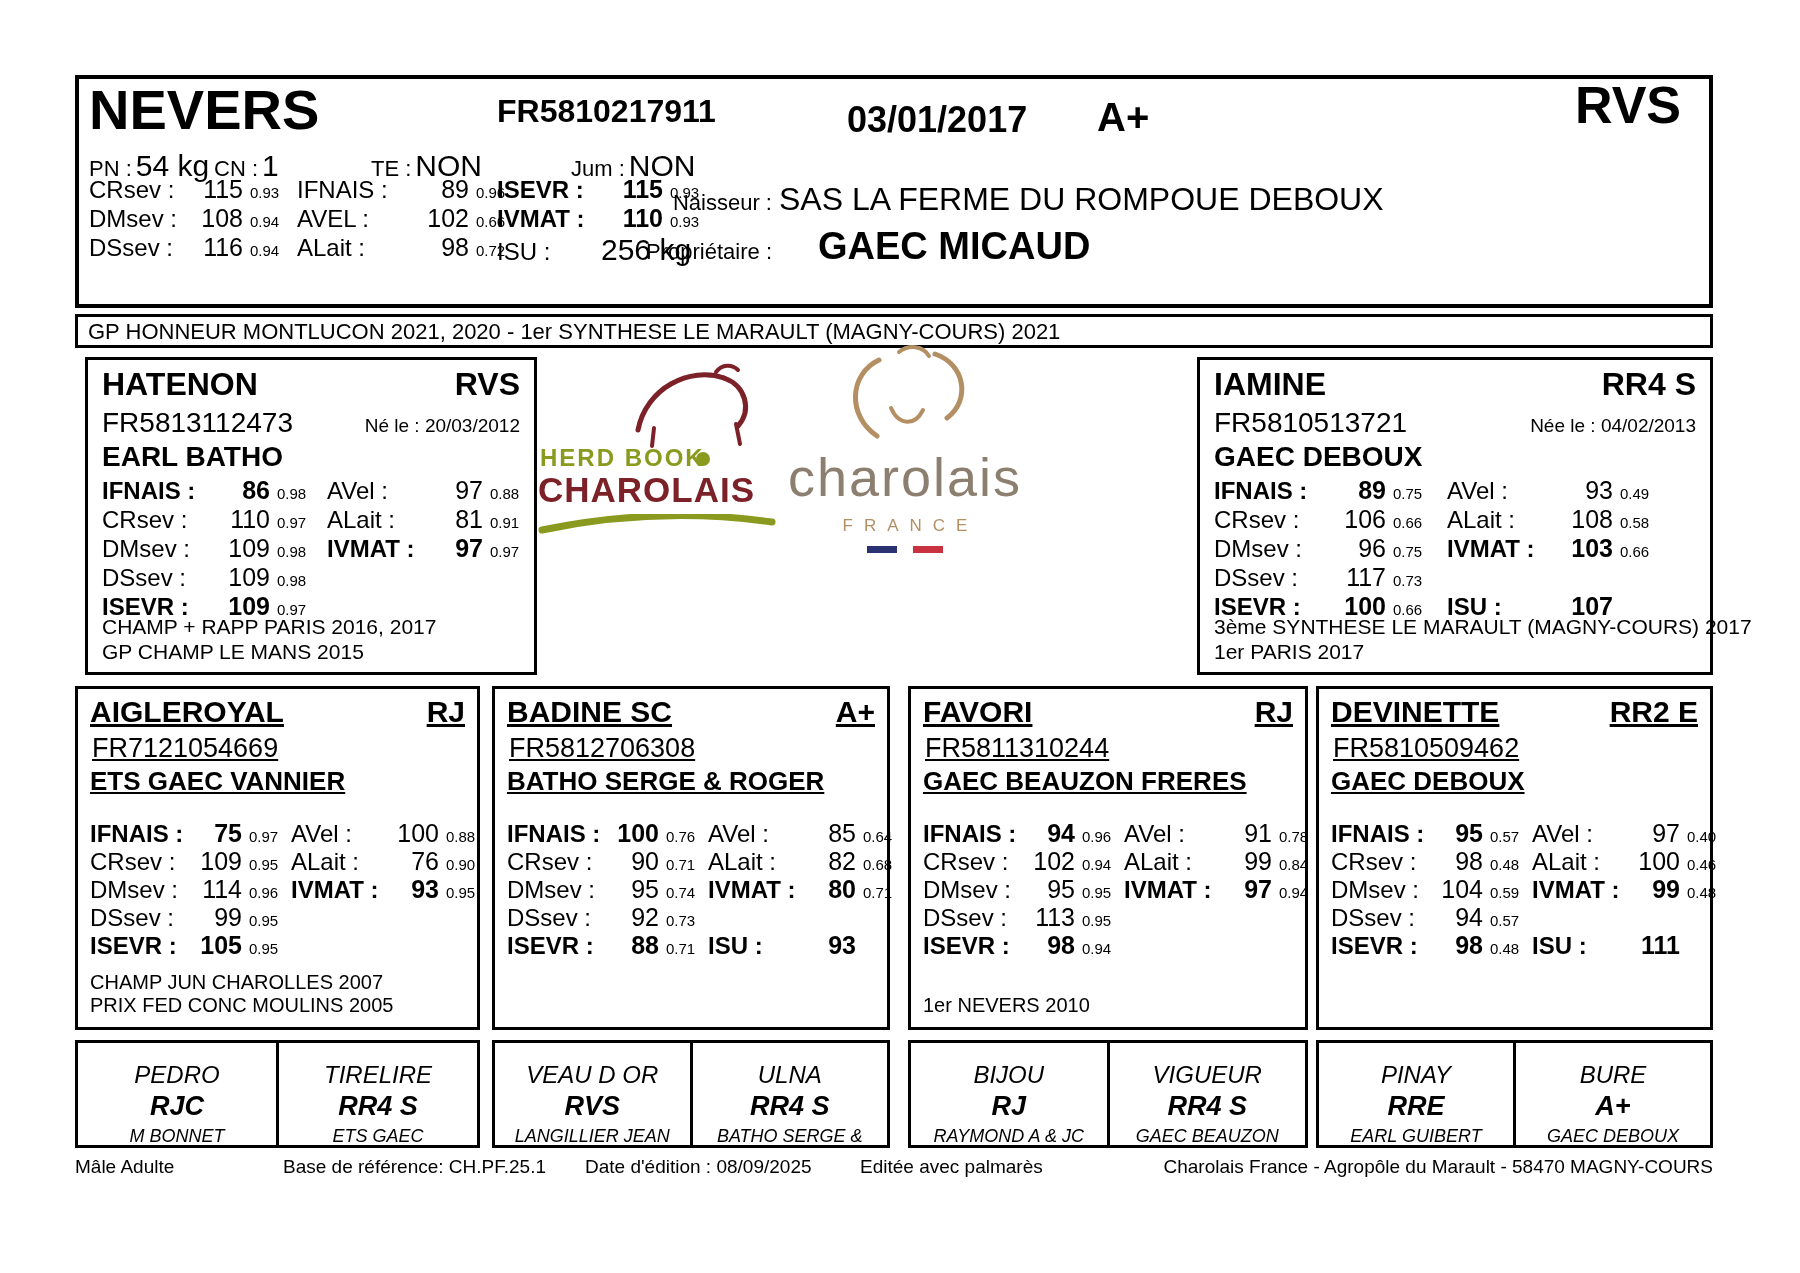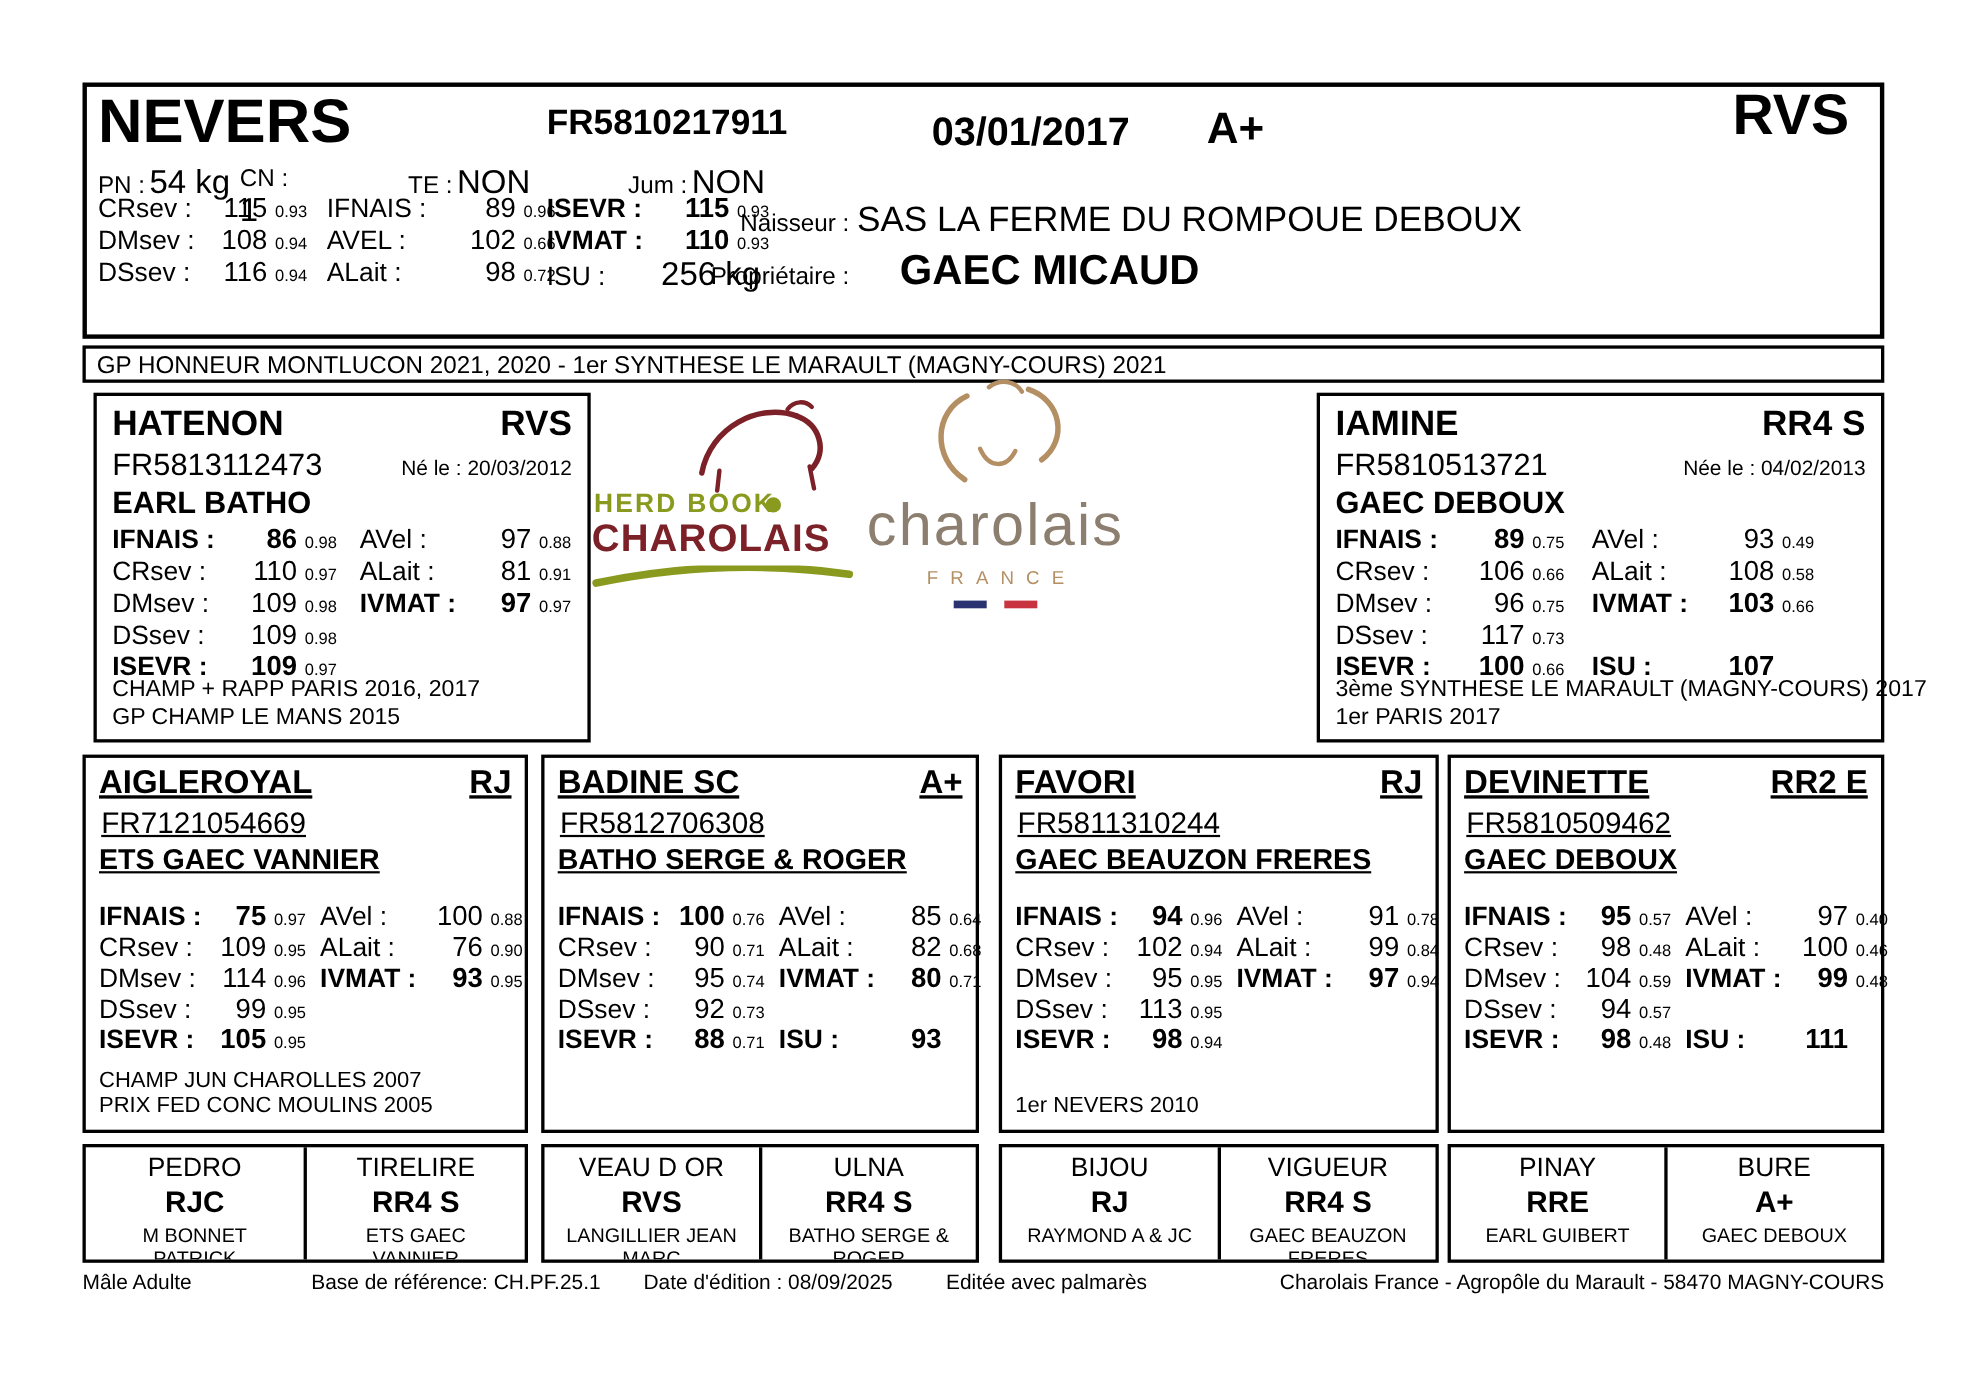--- a/index.html
+++ b/index.html
@@ -74,21 +74,21 @@
   .gp .col-l .s-coef{width:36px;}
   .gp .col-r{margin-left:6px;}
   .gp .col-r .s-label{width:90px;} .gp .col-r .s-value{width:58px;}
   #gp1{left:75px;width:405px;}
   #gp2{left:492px;width:398px;}
   #gp3{left:908px;width:400px;}
   #gp4{left:1316px;width:397px;}
 
   
   .pair{position:absolute;top:1040px;height:108px;border:3px solid #000;box-sizing:border-box;display:flex;background:#fff;}
-  .pair .cell{flex:1;text-align:center;padding-top:5px;overflow:hidden;}
+  .pair .cell{flex:1;text-align:center;padding-top:18px;overflow:hidden;font-style:italic;}
   .pair .cell + .cell{border-left:3px solid #000;}
   .a-name{font-size:24px;}
   .a-status{font-size:27px;font-weight:bold;margin-top:2px;}
   .a-breeder{font-size:18px;line-height:21px;margin-top:4px;white-space:pre-line;}
   #pair1{left:75px;width:405px;}
   #pair2{left:492px;width:398px;}
   #pair3{left:908px;width:400px;}
   #pair4{left:1316px;width:397px;}
 
   
@@ -119,21 +119,21 @@
     <div class="sub-name">NEVERS</div>
     <div class="sub-id">FR5810217911</div>
     <div class="sub-date">03/01/2017</div>
     <div class="sub-grade">A+</div>
     <div class="sub-status">RVS</div>
 
     <div class="kv" style="left:10px;">
       <span class="k">PN :</span>
       <span class="v">54 kg</span>
     </div>
-    <div class="kv" style="left:135px;flex-direction:column;">
+    <div class="kv" style="left:135px;">
       <span class="k">CN :</span>
       <span class="v">1</span>
     </div>
     <div class="kv" style="left:292px;">
       <span class="k">TE :</span>
       <span class="v">NON</span>
     </div>
     <div class="kv" style="left:492px;">
       <span class="k">Jum :</span>
       <span class="v">NON</span>

